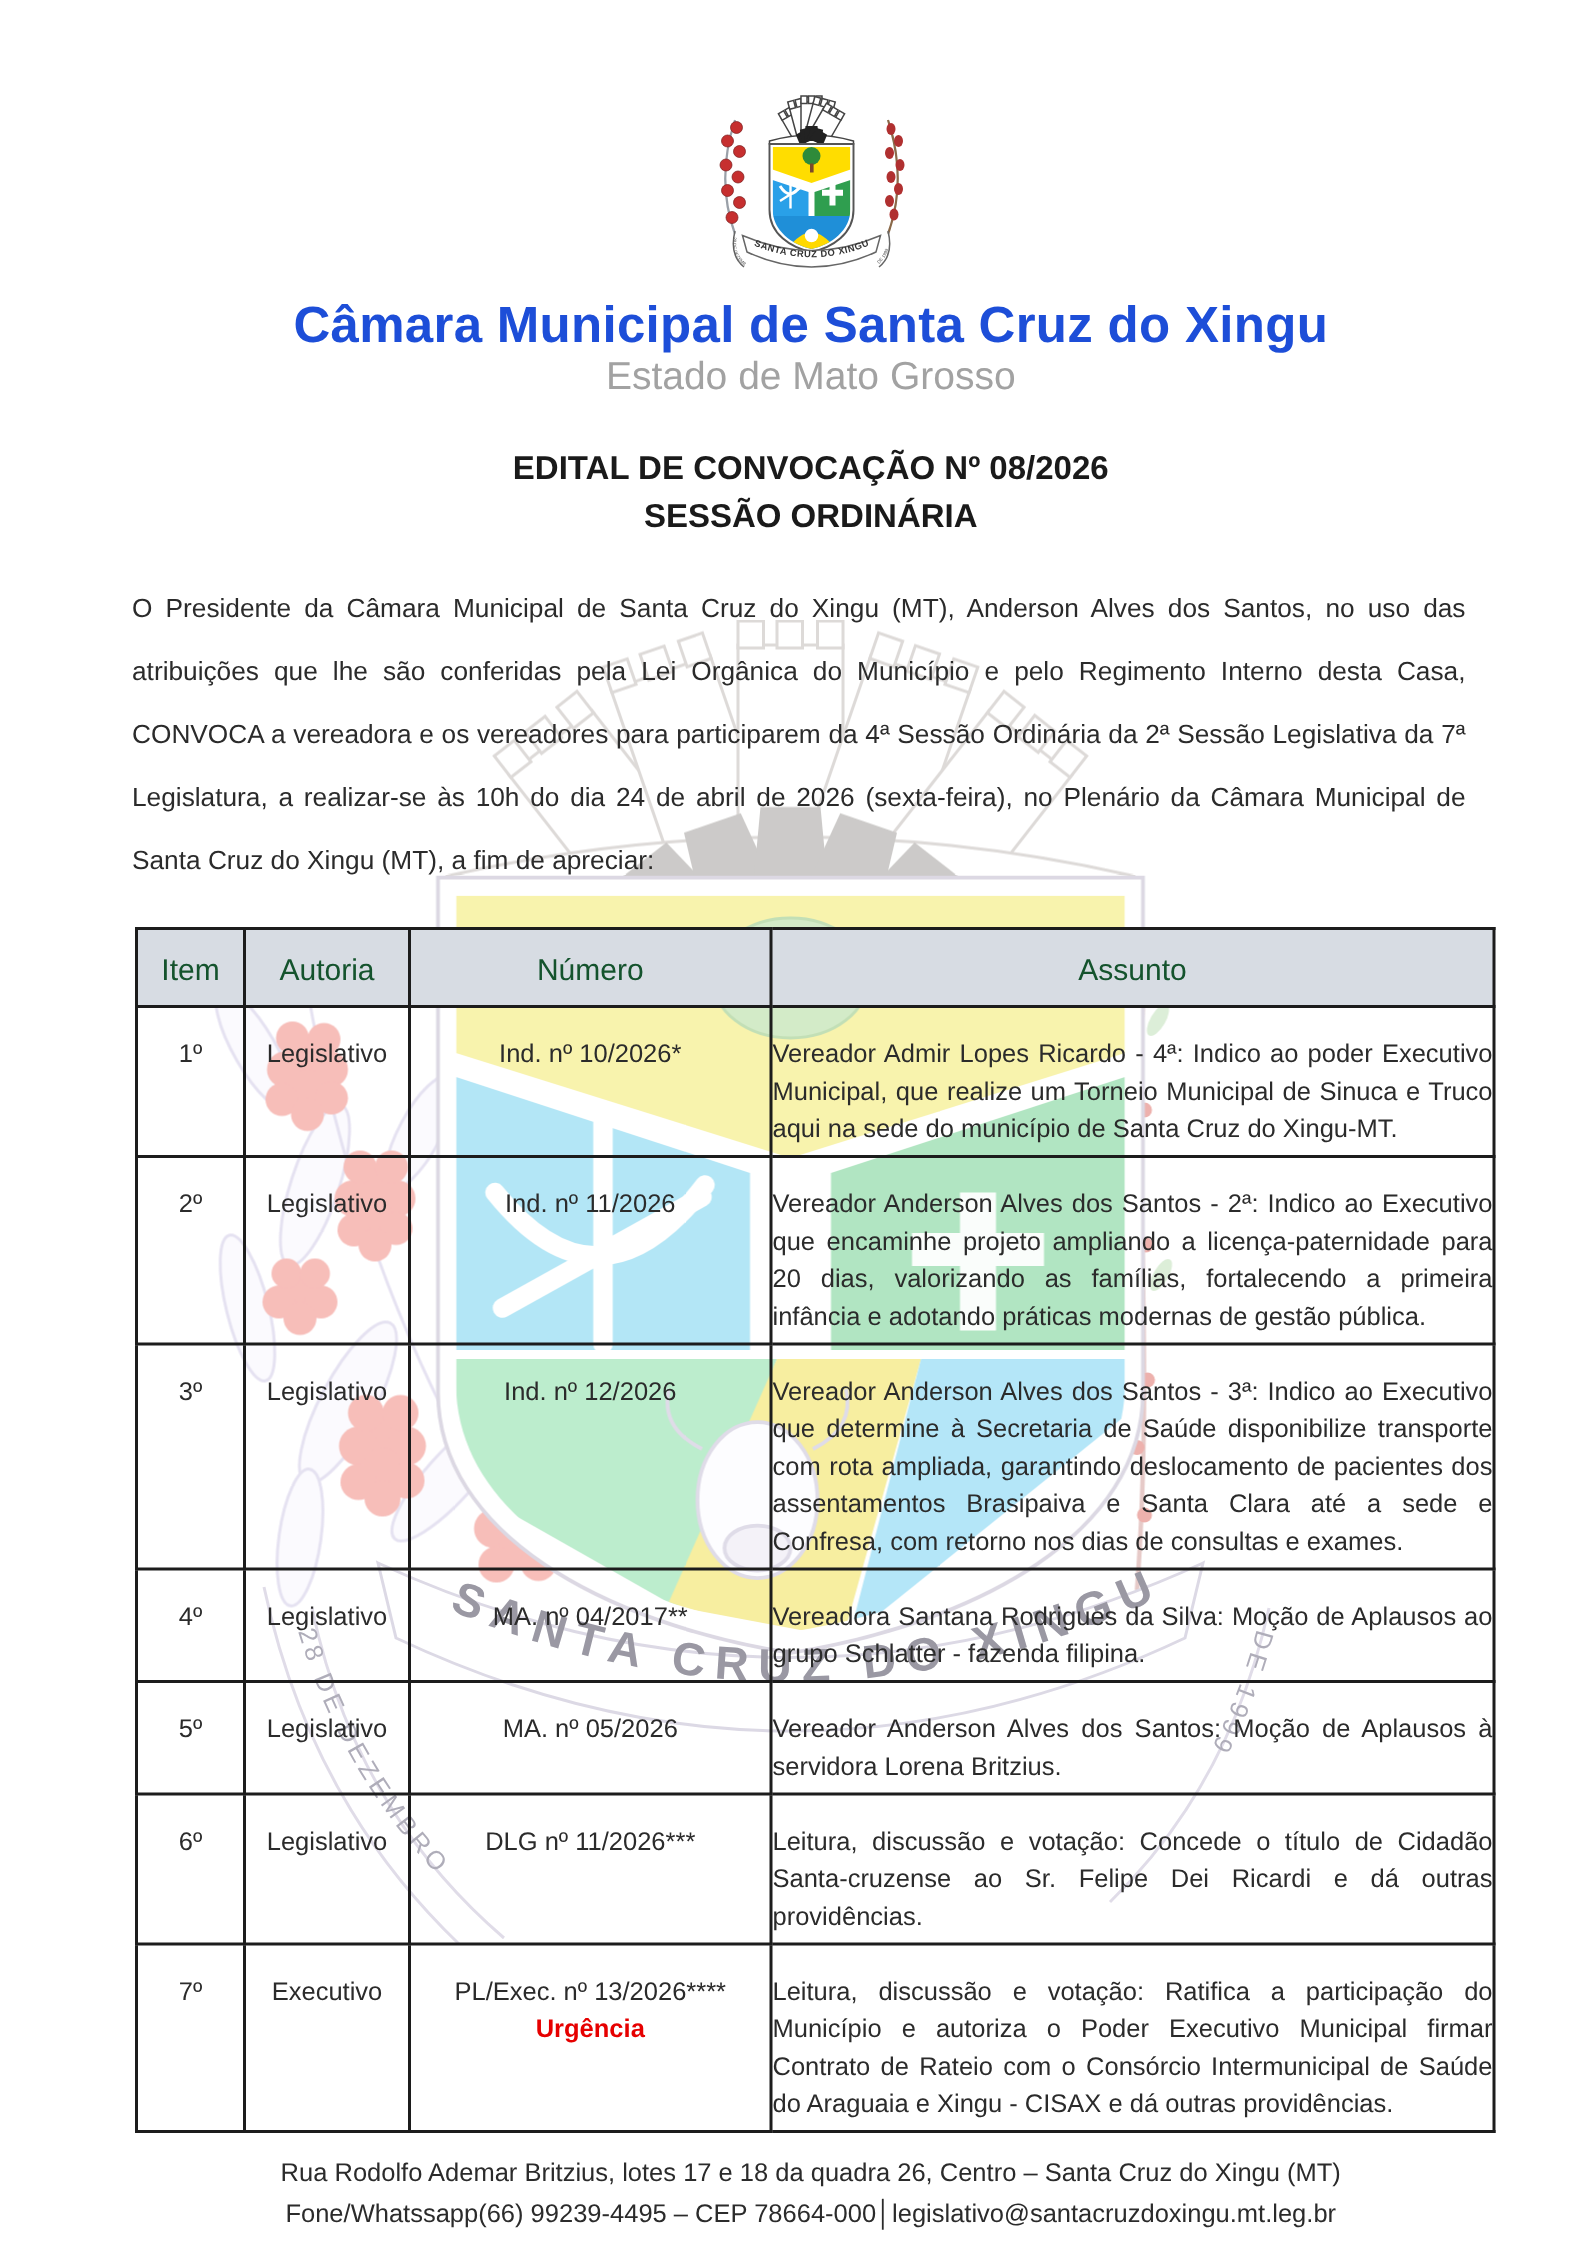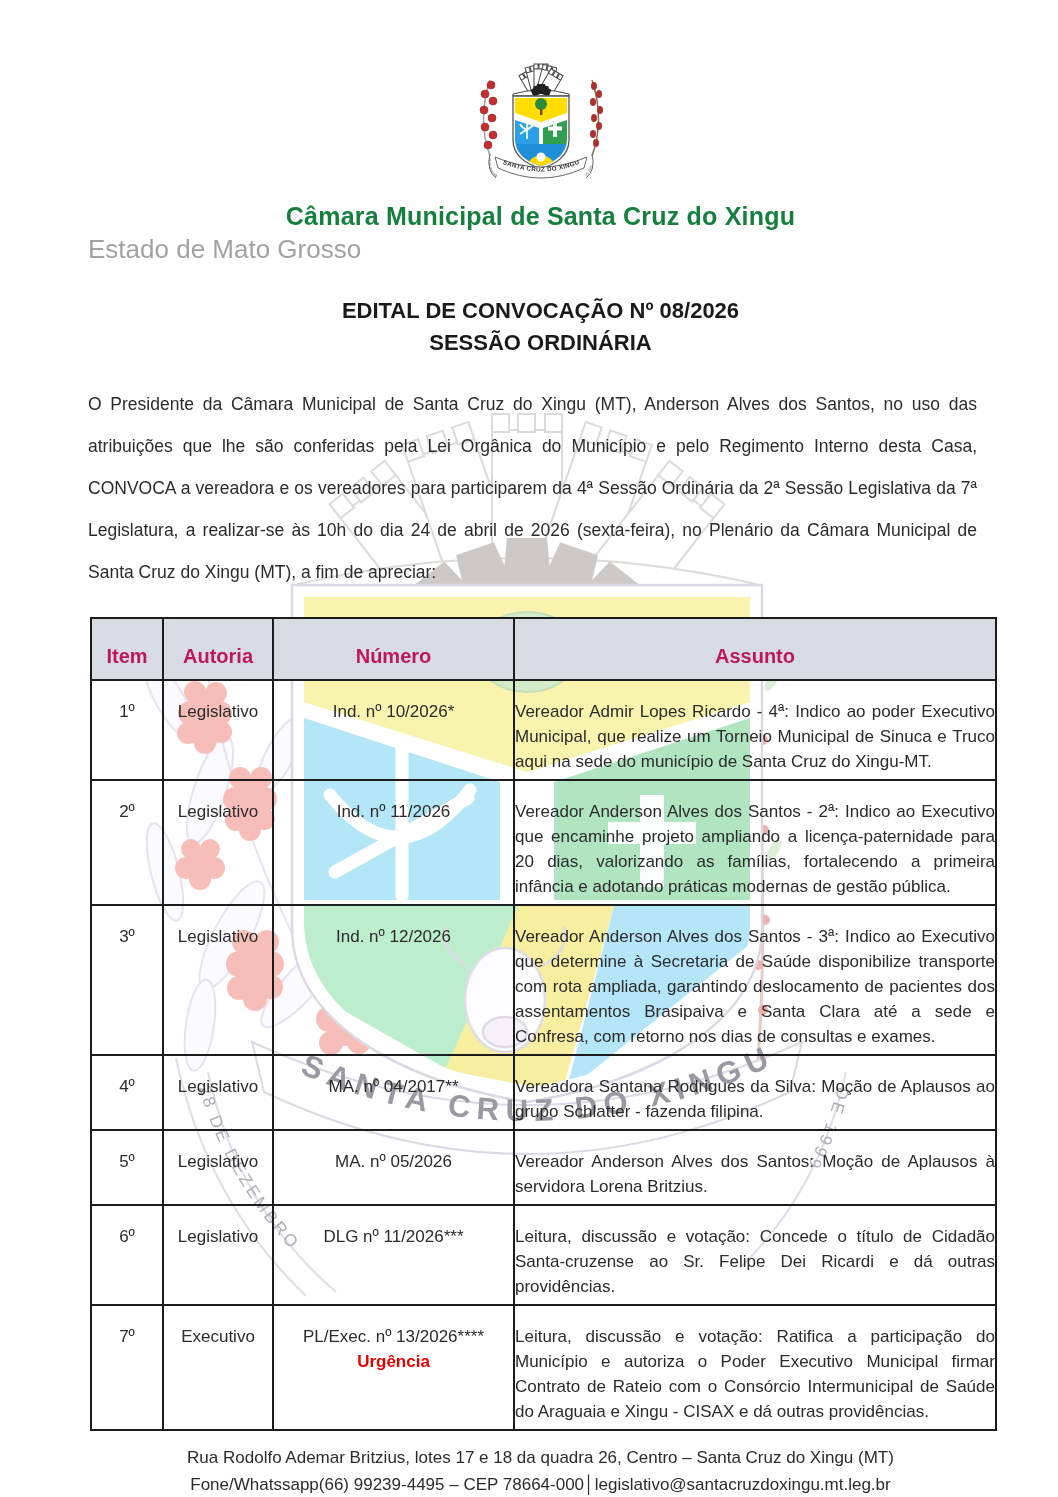--- a/index.html
+++ b/index.html
@@ -4,28 +4,28 @@
 <style>
   html,body{margin:0;padding:0}
   body{
     width:1058px;height:1497px;position:relative;overflow:hidden;
     background:#ffffff;color:#2e2e2e;
     font-family:"Liberation Sans",sans-serif;
   }
   .wm{position:absolute;top:0;left:0;z-index:0;pointer-events:none}
   .page{position:relative;z-index:1;padding:60px 0 0 88px;width:905px}
   .crest{width:905px;text-align:center}
-  h1.org{margin:10px 0 0;font-size:25px;line-height:32px;font-weight:700;color:#15803d;text-align:center;letter-spacing:.2px}
-  h2.state{margin:2px 0 0;font-size:26px;line-height:30px;font-weight:400;color:#a2a2a2;}
+  h1.org{margin:10px 0 0;font-size:34px;line-height:32px;font-weight:700;color:#1d4ed8;text-align:center;letter-spacing:.2px}
+  h2.state{margin:2px 0 0;font-size:26px;line-height:30px;font-weight:400;color:#a2a2a2;text-align:center}
   .doc-title{margin-top:31px;text-align:center;font-size:22px;line-height:32px;font-weight:700;color:#1a1a1a}
   .intro{width:889px;margin:24px 0 0;font-size:17.5px;line-height:42px;text-align:justify;color:#2b2b2b}
   .b{font-weight:400}
   table.agenda{border-collapse:collapse;width:905px;margin:24px 0 0 2px;table-layout:fixed;background:transparent}
   table.agenda th,table.agenda td{border:2px solid #1c1c1c;vertical-align:top}
-  table.agenda thead th{background:#d7dce3;font-size:20px;font-weight:700;padding:26px 0 11px;color:#be185d}
+  table.agenda thead th{background:#d7dce3;font-size:20px;font-weight:400;padding:16px 0 11px;color:#14532d}
   table.agenda td{font-size:17px;line-height:25px;padding:18px 0 5px;color:#2b2b2b}
   td.c-item,td.c-aut,td.c-num{text-align:center}
   td.c-ass{text-align:justify;padding:3px 8px 5px 9px}
   .urgencia{color:#e60000;font-weight:700}
   footer{width:905px;margin-top:13px;text-align:center;font-size:17px;line-height:27px;color:#2b2b2b}
   .pagenum{padding-right:14px;font-size:22px;margin-top:16px;color:#111;font-weight:400}
 </style>
 </head>
 <body>
 

